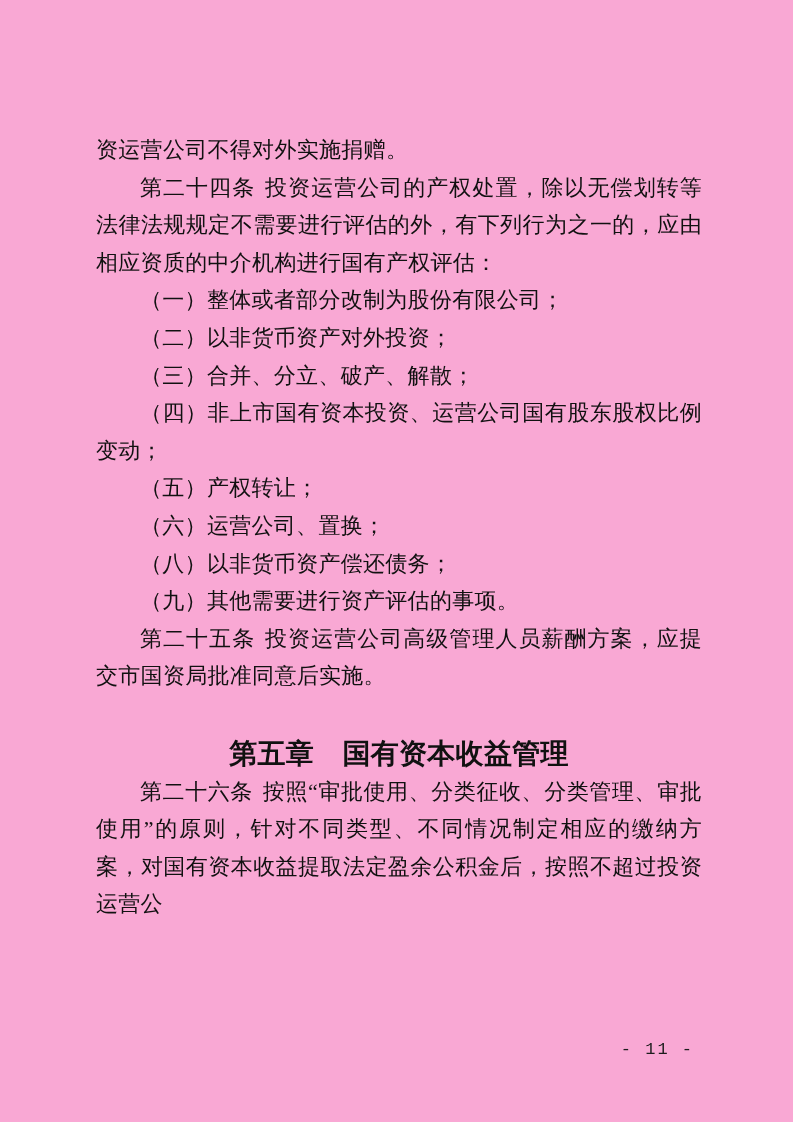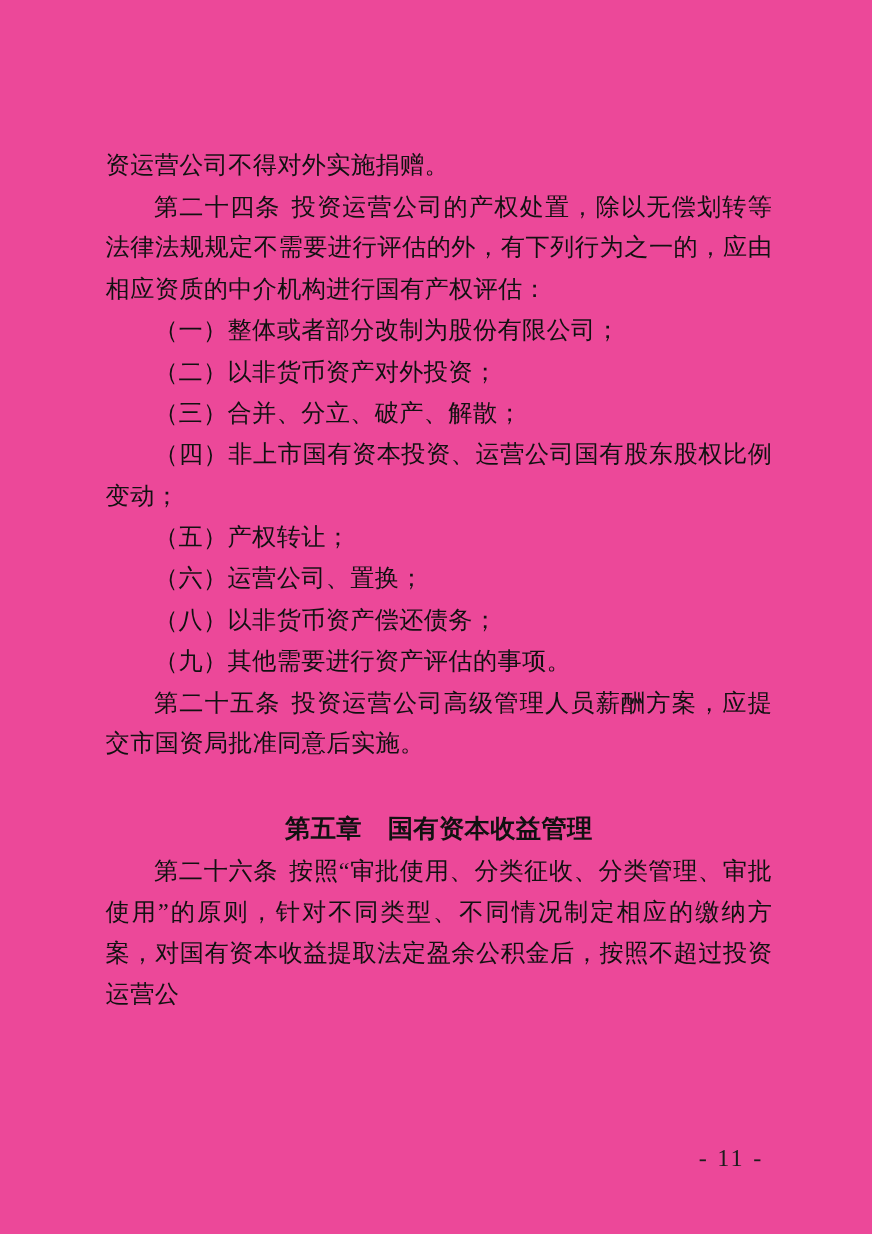--- a/index.html
+++ b/index.html
@@ -4,21 +4,21 @@
 <style>
   html, body {
     margin: 0;
     padding: 0;
     background: #ffffff;
   }
   .page {
     position: relative;
     width: 793px;
     height: 1122px;
-    background: #ec4899;
+    background: #f9a8d4;
     overflow: hidden;
     font-family: "Liberation Serif", "DejaVu Serif", serif;
     color: #111111;
   }
   .content {
     position: absolute;
     left: 96px;
     top: 131px;
     width: 606px;
     font-size: 22px;
@@ -35,34 +35,34 @@
     text-indent: 0;
   }
   .label {
     font-family: "Liberation Sans", "DejaVu Sans", sans-serif;
     font-weight: 400;
     margin-right: 0.45em;
   }
   .chapter {
     font-family: Liberation Sans, sans-serif;
     font-weight: 700;
-    font-size: 23px;
+    font-size: 28px;
     line-height: 37.6px;
     text-align: center;
     text-indent: 0;
     margin: 40px 0 0 0;
   }
   .pageno {
     position: absolute;
     top: 1040px;
     right: 99px;
-    font-size: 22px;
+    font-size: 17px;
     letter-spacing: 2px;
     color: #1c1c1c;
-    font-family: Liberation Serif, serif;
+    font-family: Liberation Mono, monospace;
   }
 </style>
 </head>
 <body>
 
 <div class="page">
   <div class="content">
 
     <p class="cont">资运营公司不得对外实施捐赠。</p>
 

